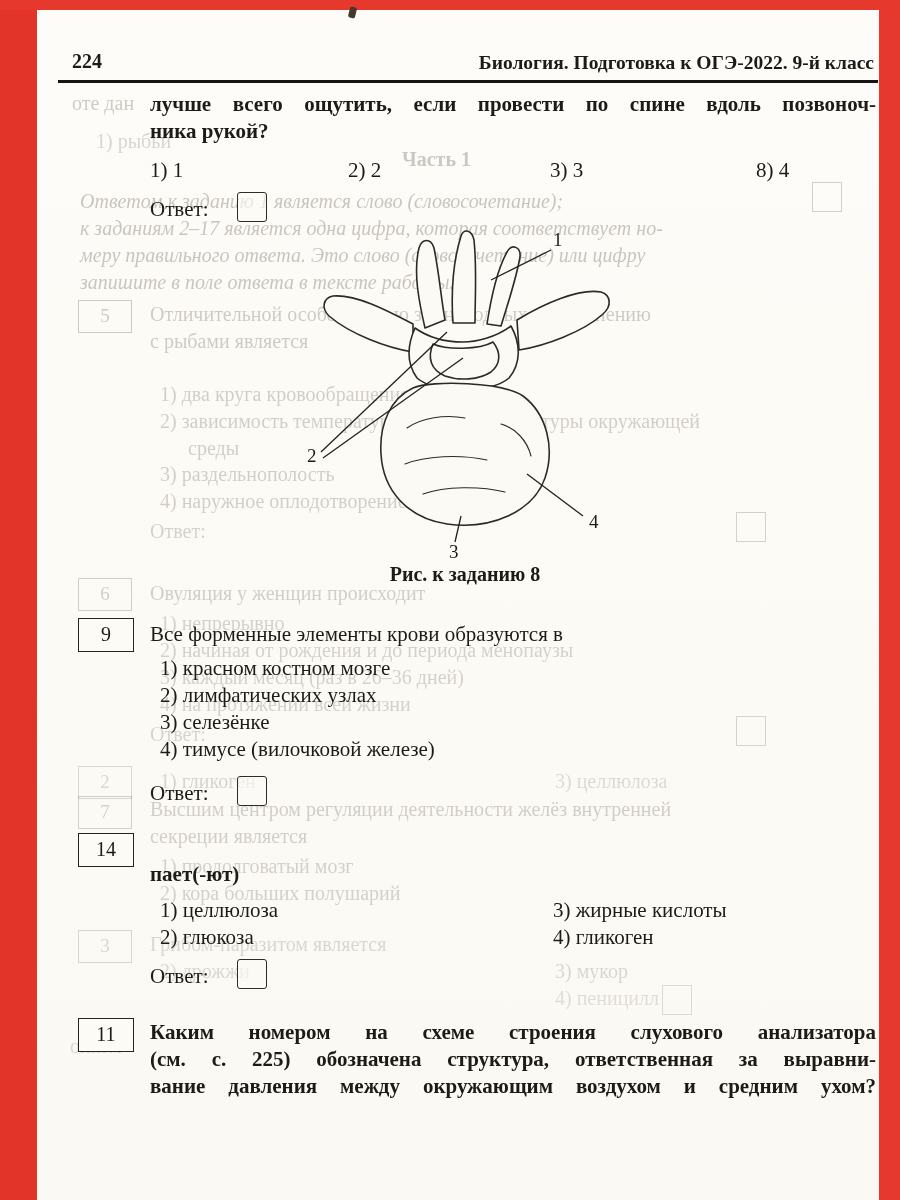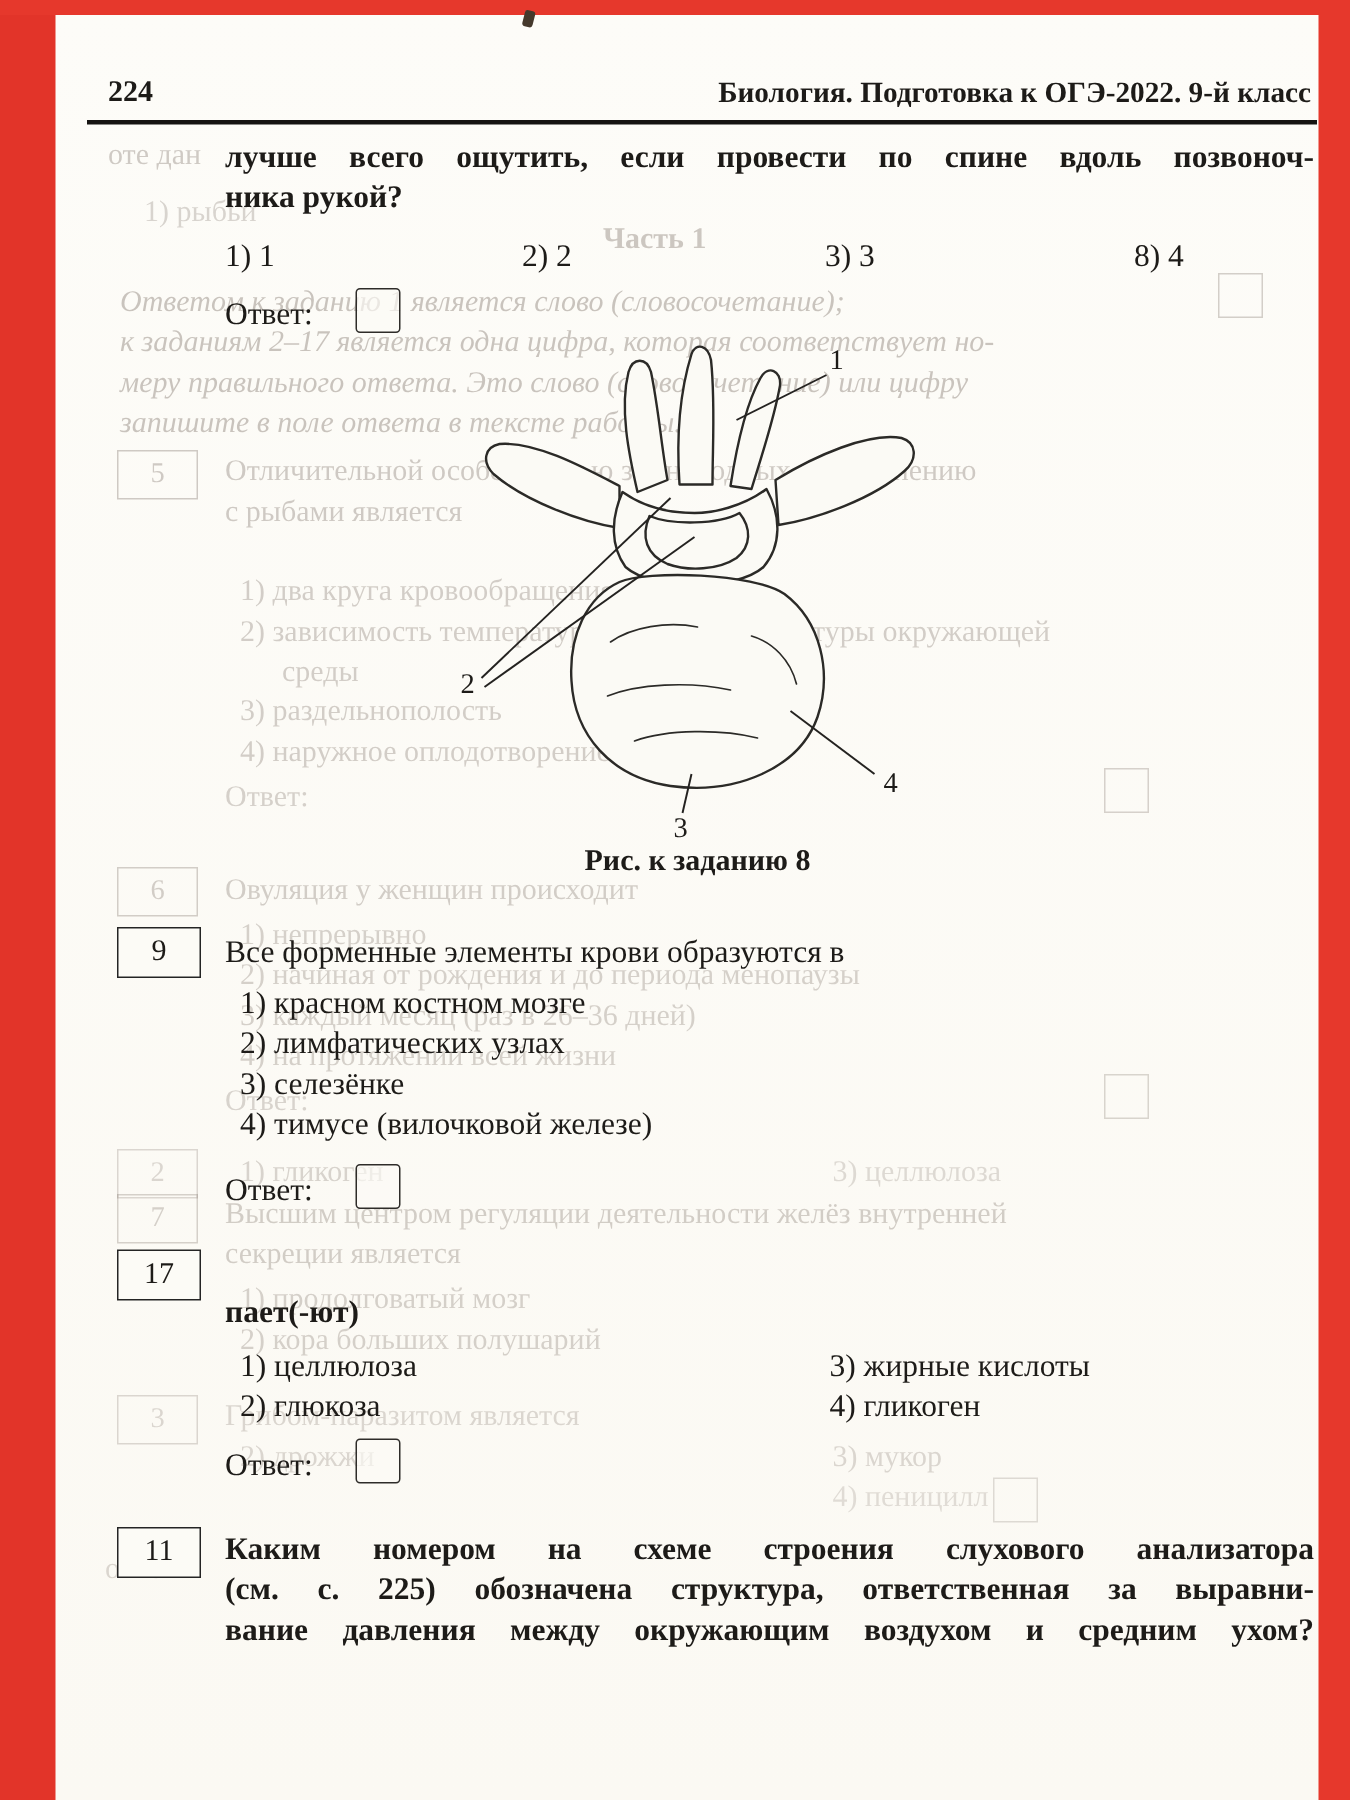--- a/index.html
+++ b/index.html
@@ -147,21 +147,21 @@
 
   <div class="numbox" style="left:78px;top:618px;">9</div>
   <div class="ln" style="left:150px;top:622px;">Все форменные элементы крови образуются в</div>
   <div class="ln" style="left:160px;top:656px;">1) красном костном мозге</div>
   <div class="ln" style="left:160px;top:683px;">2) лимфатических узлах</div>
   <div class="ln" style="left:160px;top:710px;">3) селезёнке</div>
   <div class="ln" style="left:160px;top:737px;">4) тимусе (вилочковой железе)</div>
   <div class="ln" style="left:150px;top:781px;">Ответ:</div>
   <div class="ansbox" style="left:237px;top:776px;"></div>
 
-  <div class="numbox" style="left:78px;top:833px;">17</div>
+  <div class="numbox" style="left:78px;top:833px;">14</div>
   <div class="ln bold" style="left:150px;top:862px;">пает(-ют)</div>
   <div class="ln" style="left:160px;top:898px;">1) целлюлоза</div>
   <div class="ln" style="left:160px;top:925px;">2) глюкоза</div>
   <div class="ln" style="left:553px;top:898px;">3) жирные кислоты</div>
   <div class="ln" style="left:553px;top:925px;">4) гликоген</div>
   <div class="ln" style="left:150px;top:964px;">Ответ:</div>
   <div class="ansbox" style="left:237px;top:959px;"></div>
 
   <div class="numbox" style="left:78px;top:1018px;">11</div>
   <div class="ln bold w stretch" style="top:1020px;">Каким номером на схеме строения слухового анализатора</div>

